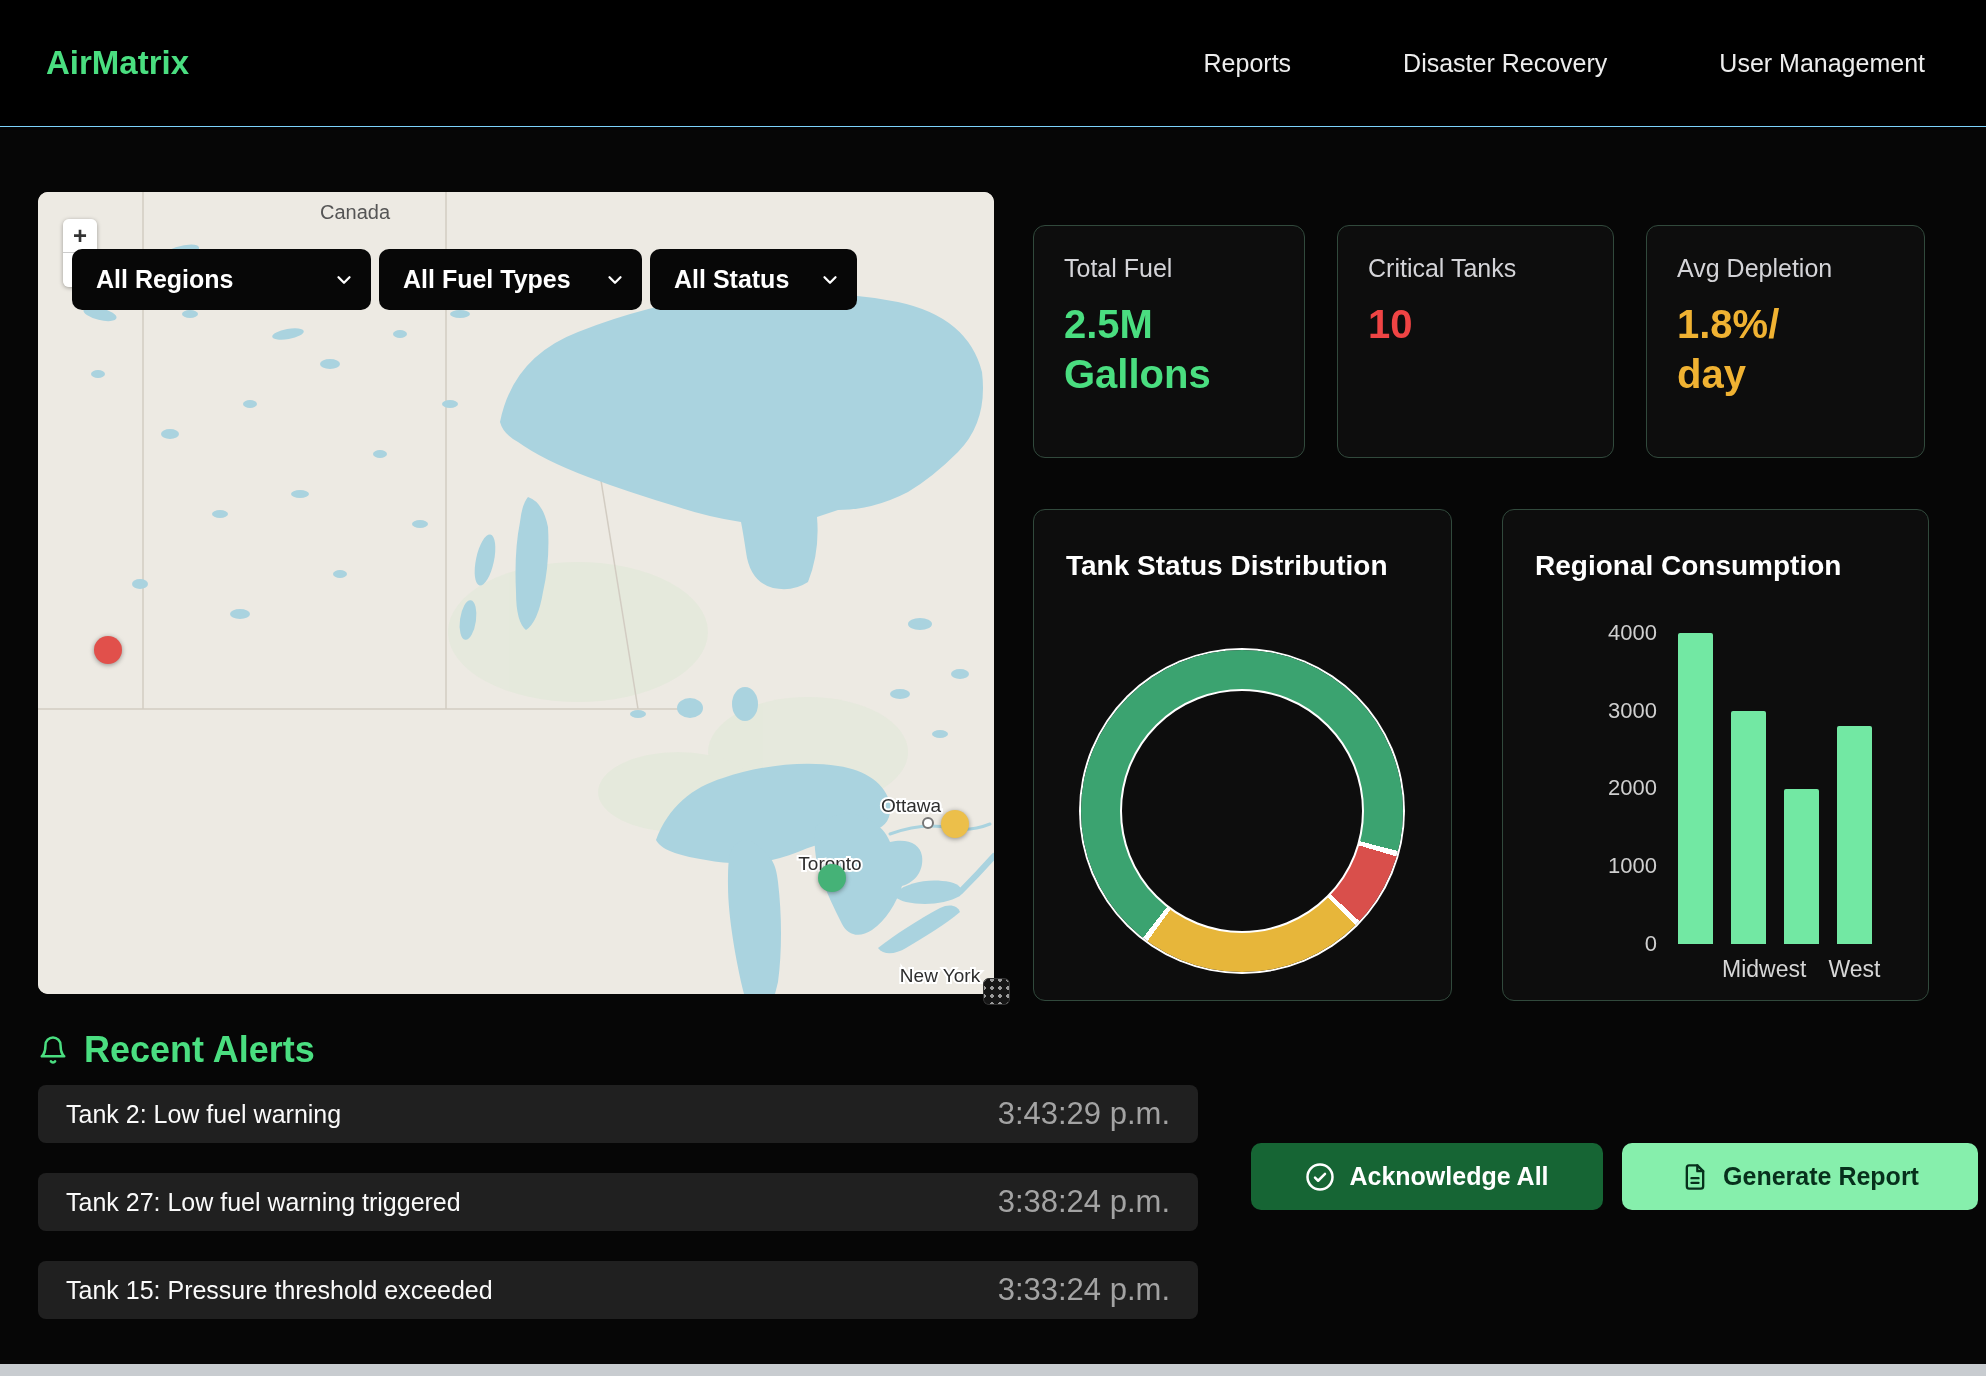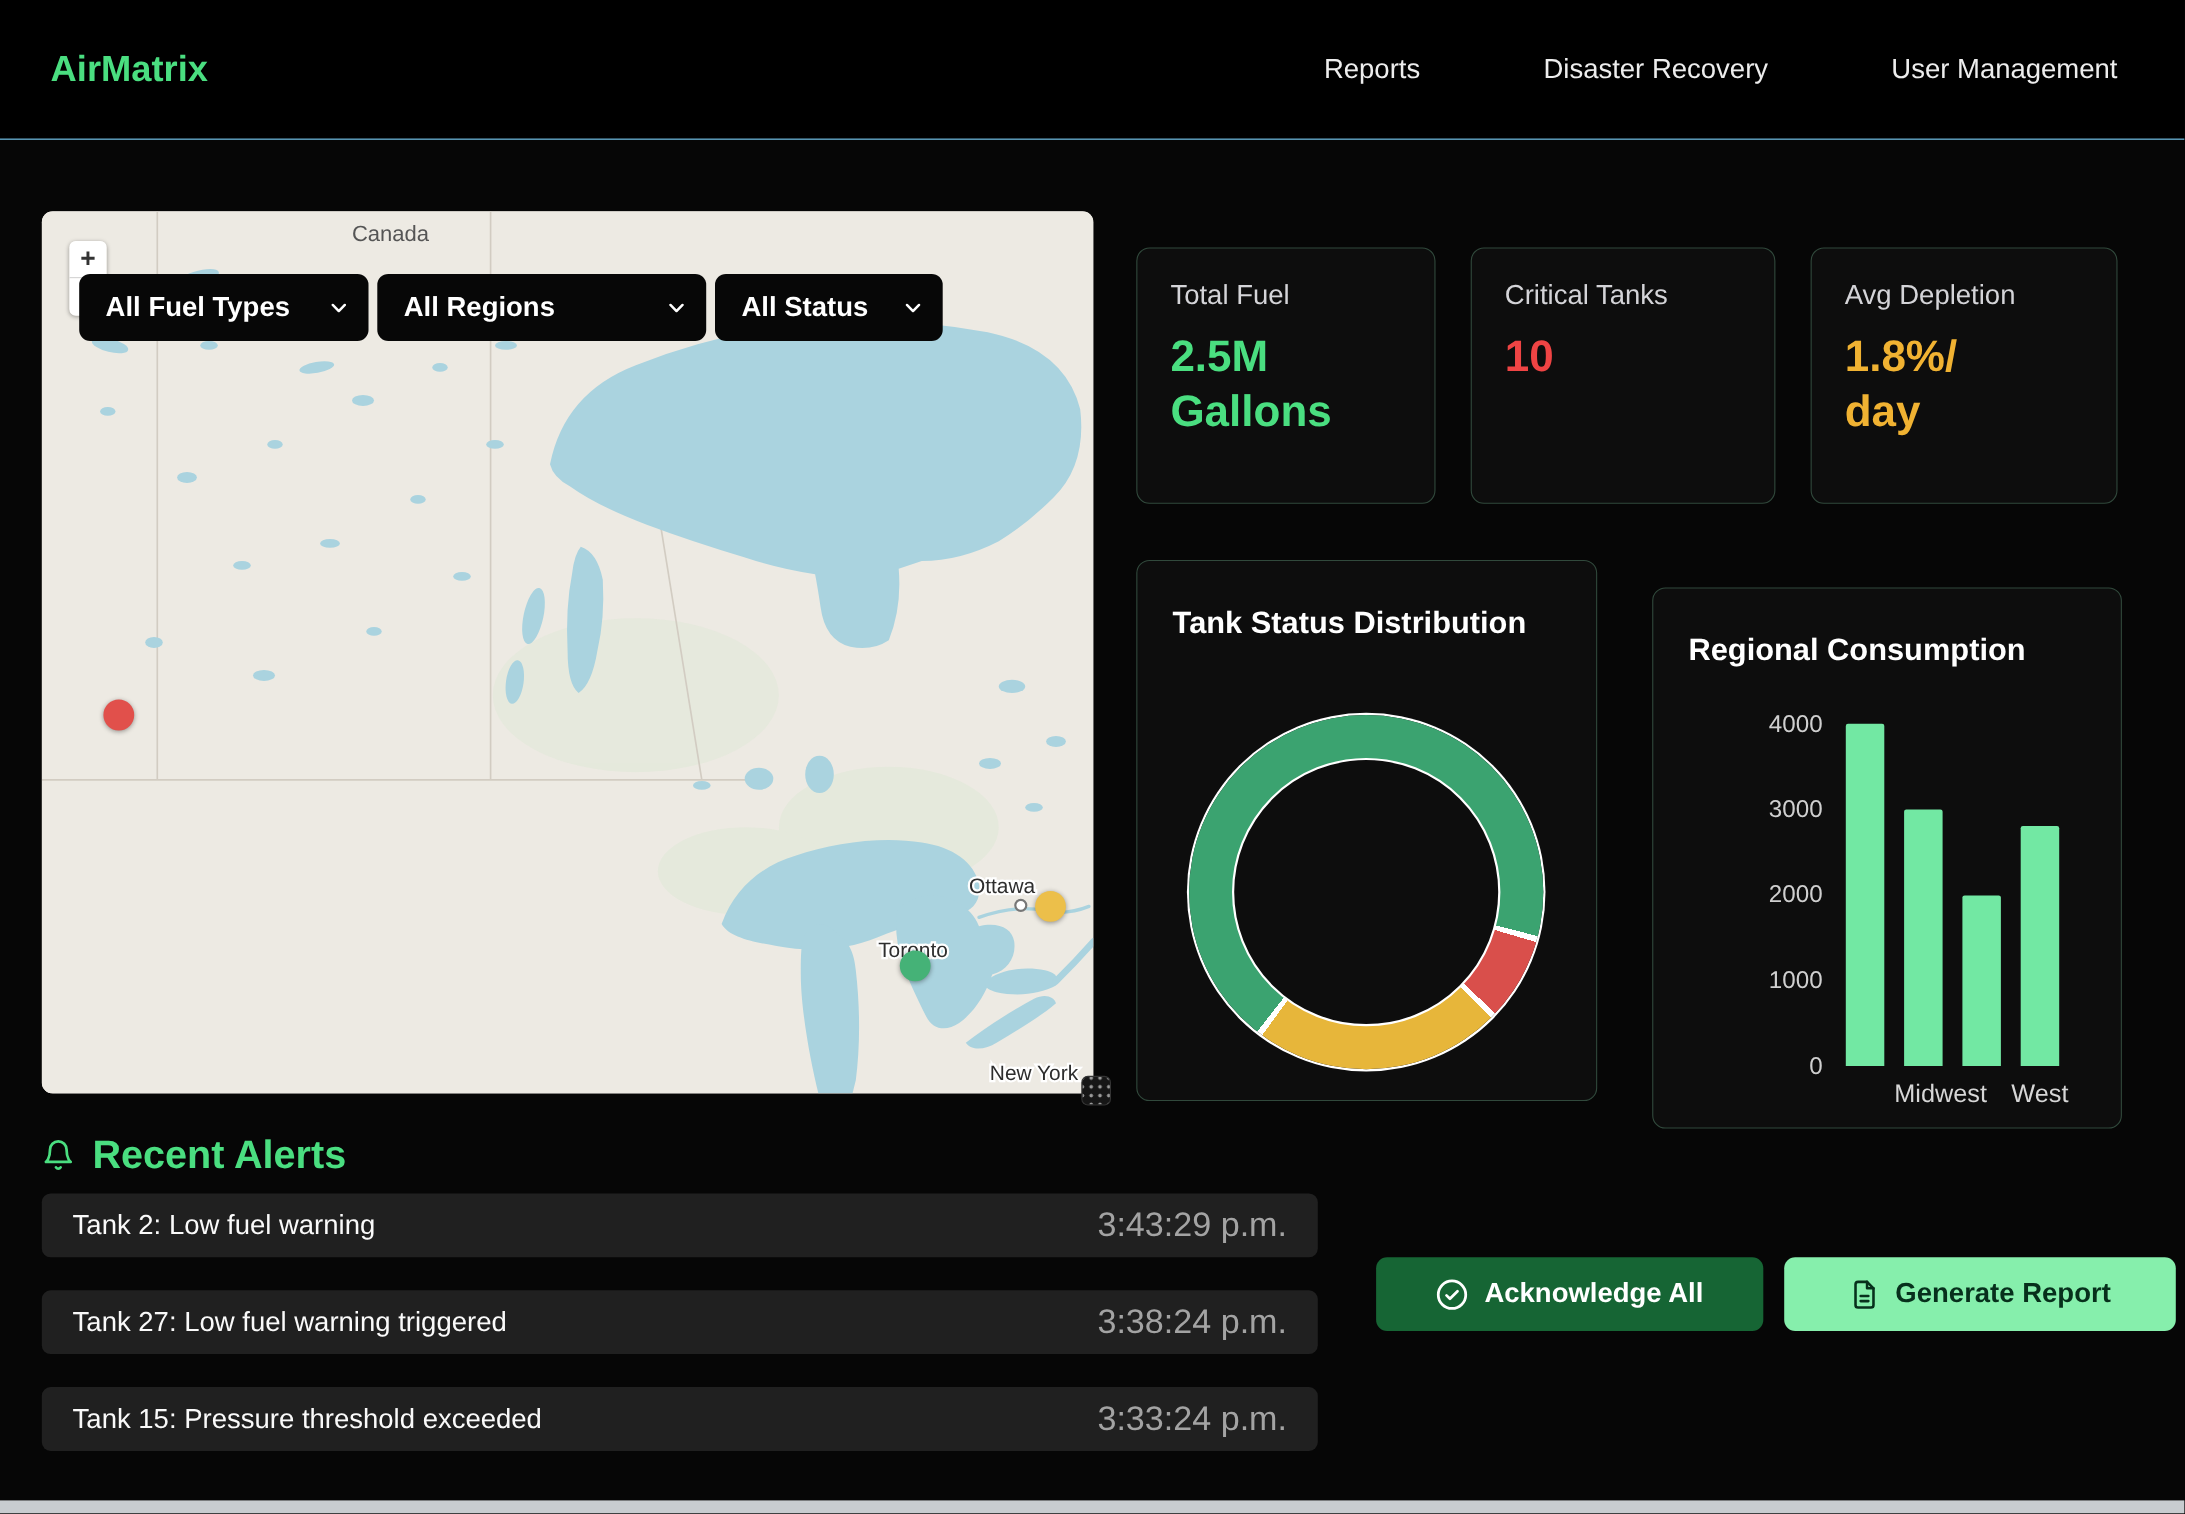--- a/index.html
+++ b/index.html
@@ -69,21 +69,21 @@
   .stat-1 { left:1337px; width:277px; }
   .stat-2 { left:1646px; width:279px; }
   .stat-label { font-size:25px; color:#d4d4d8; }
   .stat-value {
     margin-top:16px; font-size:40px; font-weight:bold;
     line-height:1.25; white-space:pre-line;
   }
 
   .chart-card { top:509px; height:492px; }
   .chart-a { left:1033px; width:419px; }
-  .chart-b { left:1502px; width:427px;margin-top:25px; }
+  .chart-b { left:1502px; width:427px; }
   .chart-title { position:absolute; left:32px; top:40px; margin:0; font-size:28px; font-weight:bold; color:#fff; }
 
   
   .donut {
     position:absolute; left:47px; top:140px; width:322px; height:322px;
     border-radius:50%; box-shadow:0 0 0 2px #fff; cursor:pointer;
   }
   .donut-hole {
     position:absolute; inset:12%; border-radius:50%;
     background:#0d0d0d; border:2px solid #fff;
@@ -212,28 +212,28 @@
       <text x="902" y="790" font-size="19" fill="#2e2e2e" text-anchor="middle" stroke="#ffffff" stroke-width="4" paint-order="stroke">New York</text>
     </g>
   </svg>
 
   <div class="zoom-ctl">
     <button class="zoom-btn">+</button>
     <button class="zoom-btn">−</button>
   </div>
 
   <div class="filters">
-    <div class="filter f-fuel">
-      <span>All Fuel Types</span>
+    <div class="filter f-regions">
+      <span>All Regions</span>
       <svg class="chev" viewBox="0 0 24 24" fill="none" stroke="#fff" stroke-width="2.5" stroke-linecap="round" stroke-linejoin="round">
           <path d="M6 9l6 6 6-6"></path>
         </svg>
     </div>
-    <div class="filter f-regions">
-      <span>All Regions</span>
+    <div class="filter f-fuel">
+      <span>All Fuel Types</span>
       <svg class="chev" viewBox="0 0 24 24" fill="none" stroke="#fff" stroke-width="2.5" stroke-linecap="round" stroke-linejoin="round">
           <path d="M6 9l6 6 6-6"></path>
         </svg>
     </div>
     <div class="filter f-status">
       <span>All Status</span>
       <svg class="chev" viewBox="0 0 24 24" fill="none" stroke="#fff" stroke-width="2.5" stroke-linecap="round" stroke-linejoin="round">
           <path d="M6 9l6 6 6-6"></path>
         </svg>
     </div>

